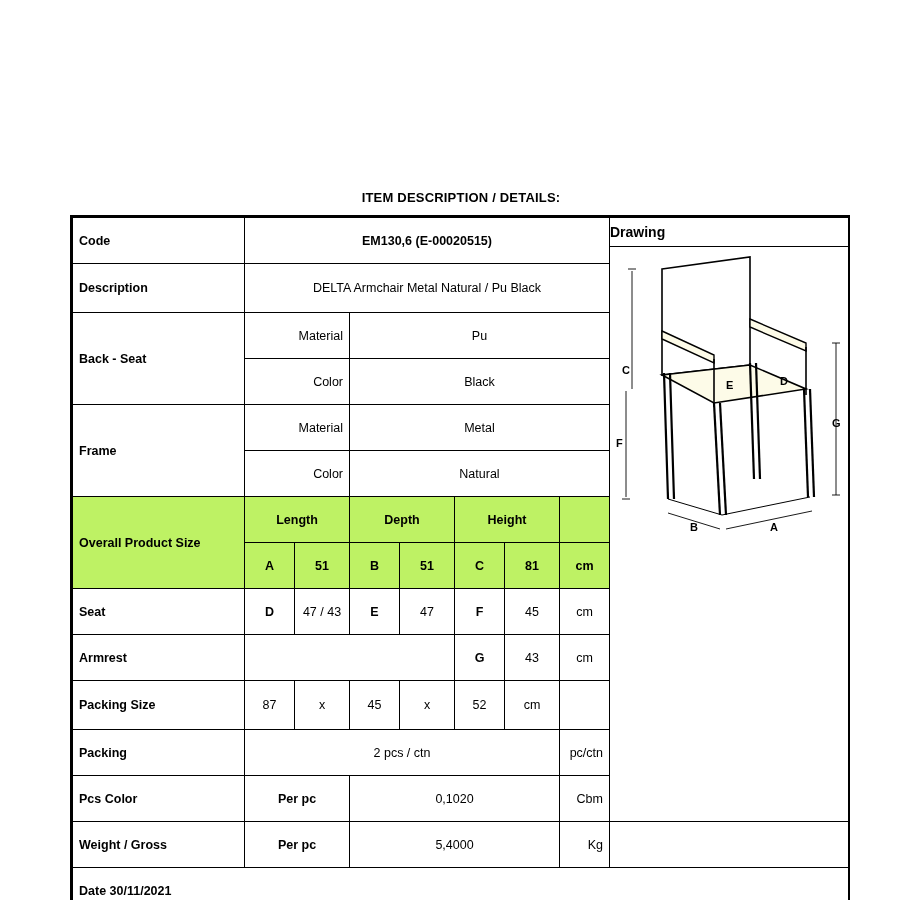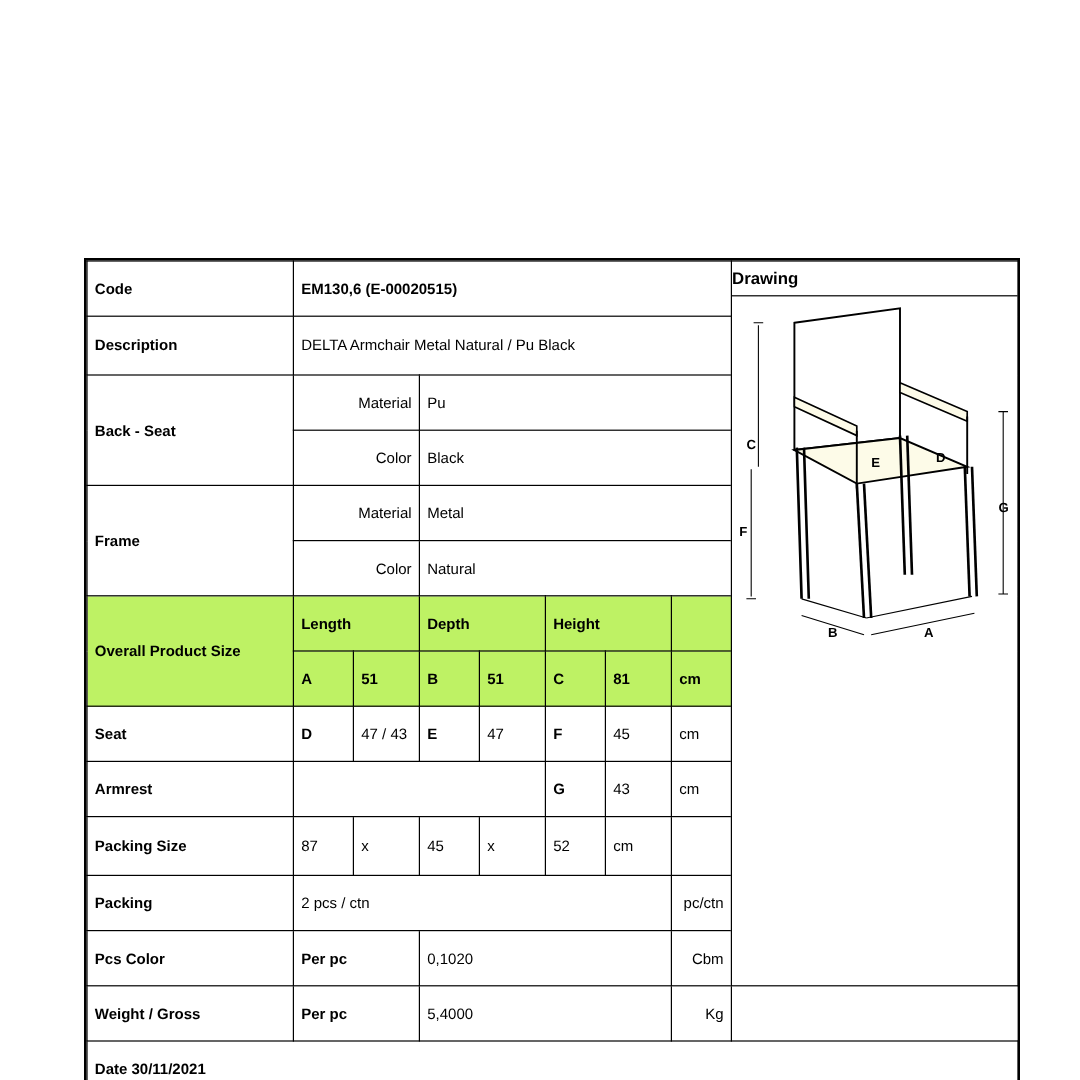--- a/index.html
+++ b/index.html
@@ -53,21 +53,21 @@
   }
   .lbl {
     font-weight: bold;
     text-align: left;
   }
   .plain {
     font-weight: normal;
     text-align: right;
   }
   .ctr {
-    text-align: left;
+    text-align: center;
   }
   .b {
     font-weight: bold;
   }
   .yellow {
     background: #bef264;
   }
   .drawing-cell {
     vertical-align: top;
     padding: 0 !important;
@@ -89,20 +89,21 @@
   }
   svg.chairsvg {
     display: block;
   }
 </style>
 </head>
 <body>
 
 <div class="sheet">
 
+  <div class="doc-title">ITEM DESCRIPTION / DETAILS:</div>
 
   <div class="spec-frame">
     <table class="spec">
       <colgroup>
         <col style="width:172px">
         <col style="width:50px">
         <col style="width:55px">
         <col style="width:50px">
         <col style="width:55px">
         <col style="width:50px">

